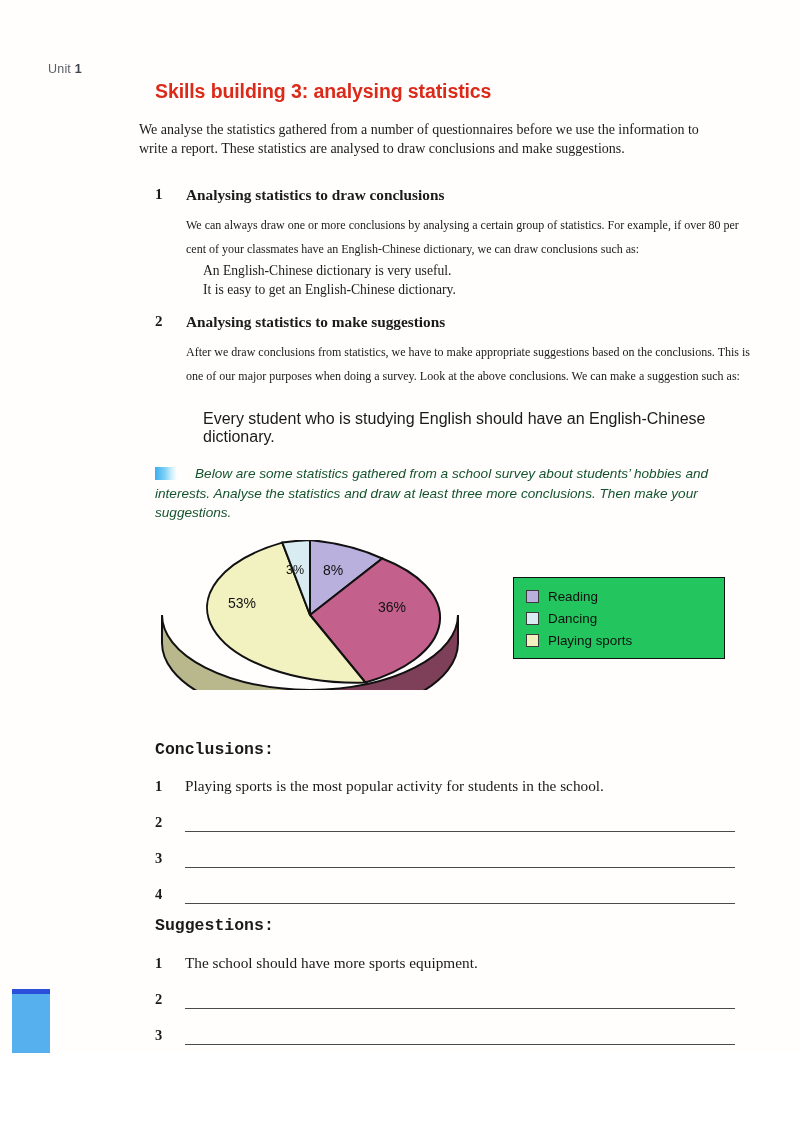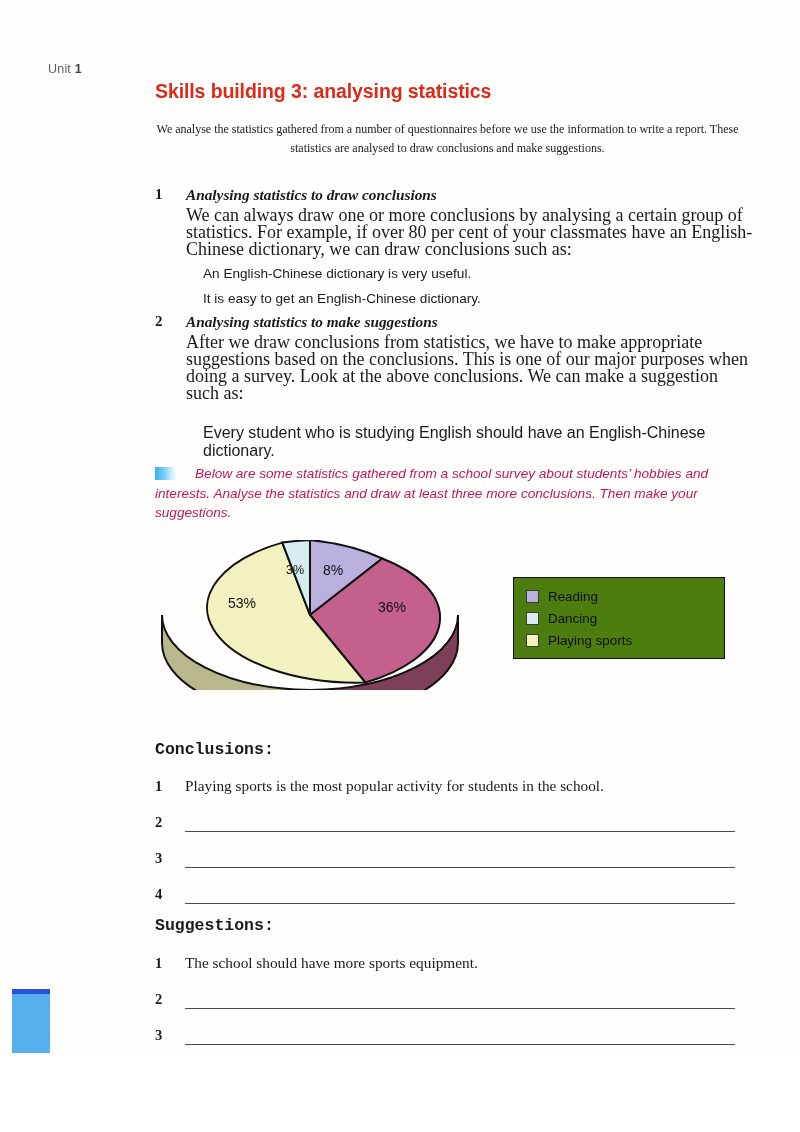--- a/index.html
+++ b/index.html
@@ -40,56 +40,55 @@
     font-family: "Liberation Sans", sans-serif;
     font-weight: bold;
     font-size: 19.5px;
     color: #dc2a1a;
     letter-spacing: -.1px;
   }
 
   
   .intro {
     position: absolute;
-    left: 155px;
+    left: 139px;
     top: 120px;
     width: 585px;
-    font-size: 12px;
+    font-size: 14px;
     line-height: 19.4px;
-    text-align: center;
+    text-align: left;
   }
 
   .numbered {
     position: absolute;
     left: 155px;
     width: 600px;
   }
   .numbered .n {
     position: absolute;
     left: 0;
     top: 0;
     font-weight: bold;
     font-size: 15px;
   }
   .numbered .head {
     margin-left: 31px;
     font-weight: bold;
     font-size: 15.3px;
-    font-style: italic;
   }
   .numbered .para {
     margin-left: 31px;
-    margin-top: 3px;
-    font-size: 18px;
-    line-height: 17px;
+    margin-top: 9px;
+    font-size: 12px;
+    line-height: 24px;
   }
   .examples {
     margin-left: 48px;
-    margin-top: 7px;
-    font-family: Liberation Sans, sans-serif;
+    margin-top: 1px;
+    font-family: Liberation Serif, serif;
     font-size: 13.6px;
     line-height: 17.5px;
   }
   .example-wide {
     margin-left: 48px;
     margin-top: 22px;
     font-family: "Liberation Sans", sans-serif;
     font-size: 16px;
     line-height: 17.5px;
   }
@@ -97,21 +96,21 @@
   
   .instruction {
     position: absolute;
     left: 155px;
     top: 464px;
     width: 590px;
     font-family: "Liberation Sans", sans-serif;
     font-style: italic;
     font-size: 13.6px;
     line-height: 19.6px;
-    color: #be185d;
+    color: #14532d;
   }
   .blue-marker {
     float: left;
     width: 22px;
     height: 13px;
     margin: 3px 18px 0 0;
     background: linear-gradient(90deg, #3aaff0 0%, #7fd0f5 45%, #cdeefc 75%, #ffffff 100%);
   }
 
   
@@ -134,21 +133,21 @@
   }
   .pie-label.small {
     font-size: 12.5px;
   }
 
   .legend {
     position: absolute;
     left: 363px;
     top: 37px;
     width: 212px;
-    background: #4d7c0f;
+    background: #22c55e;
     border: 1.3px solid #111;
     padding: 7px 0 7px 12px;
     box-sizing: border-box;
   }
   .legend-row {
     display: flex;
     align-items: center;
     height: 22px;
   }
   .legend-swatch {

